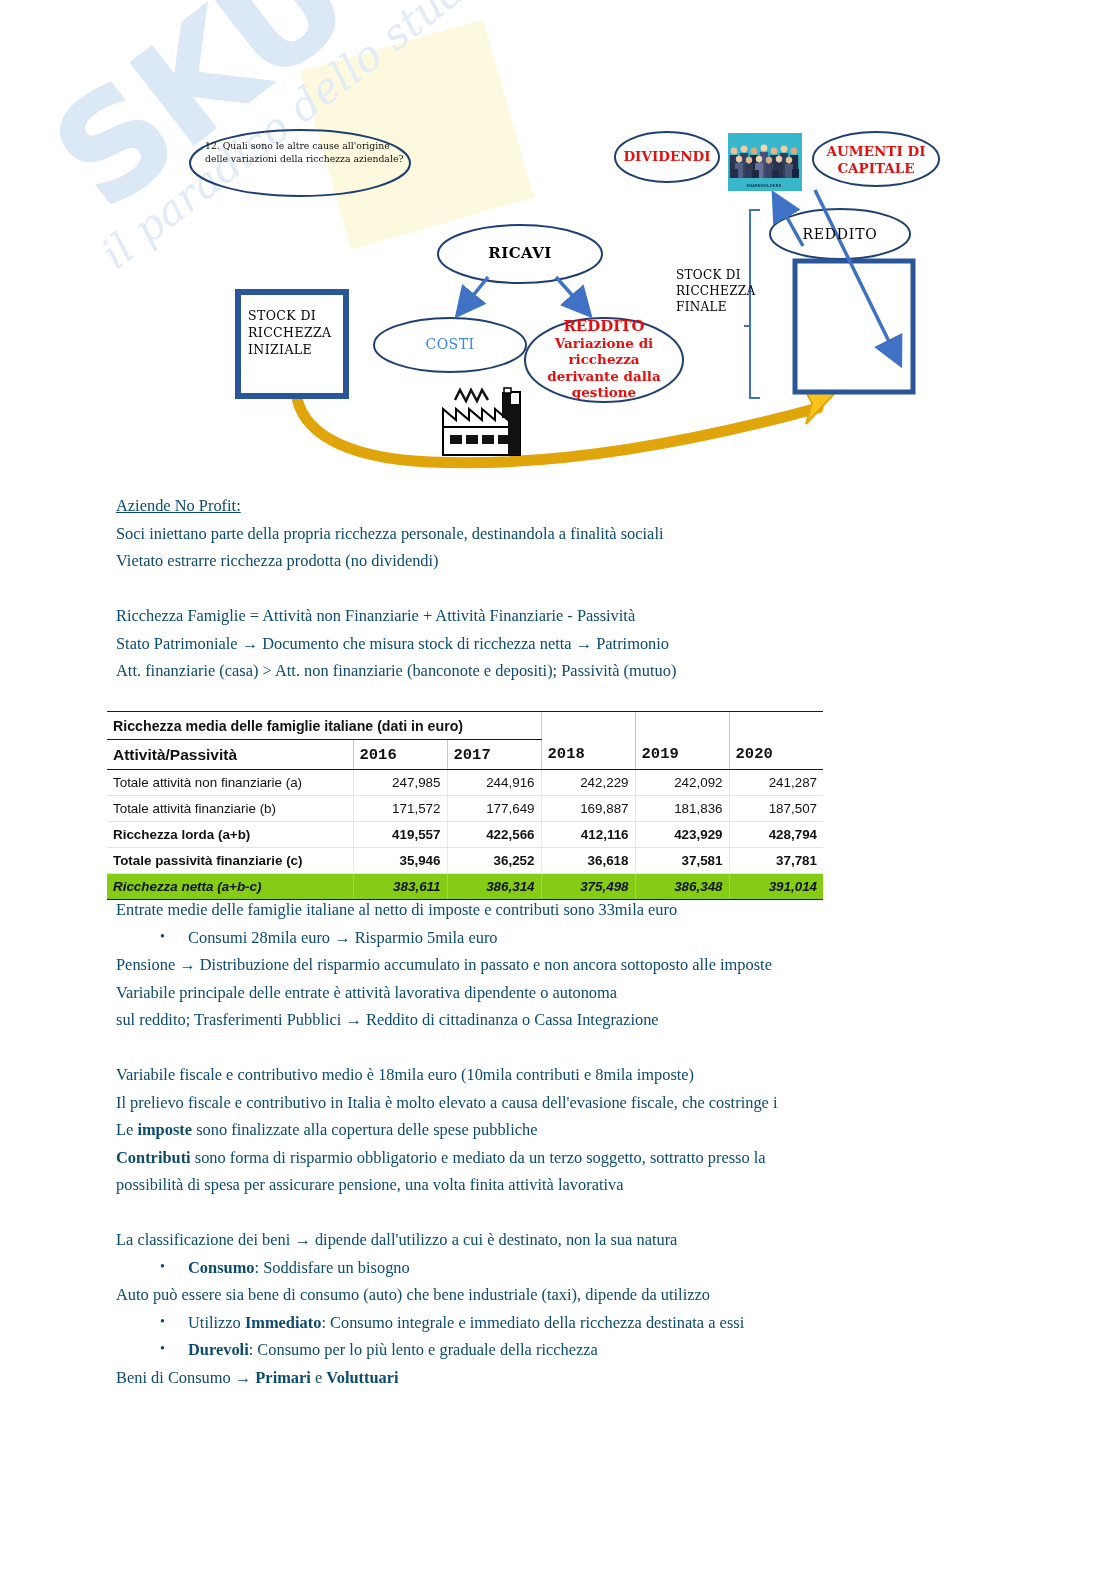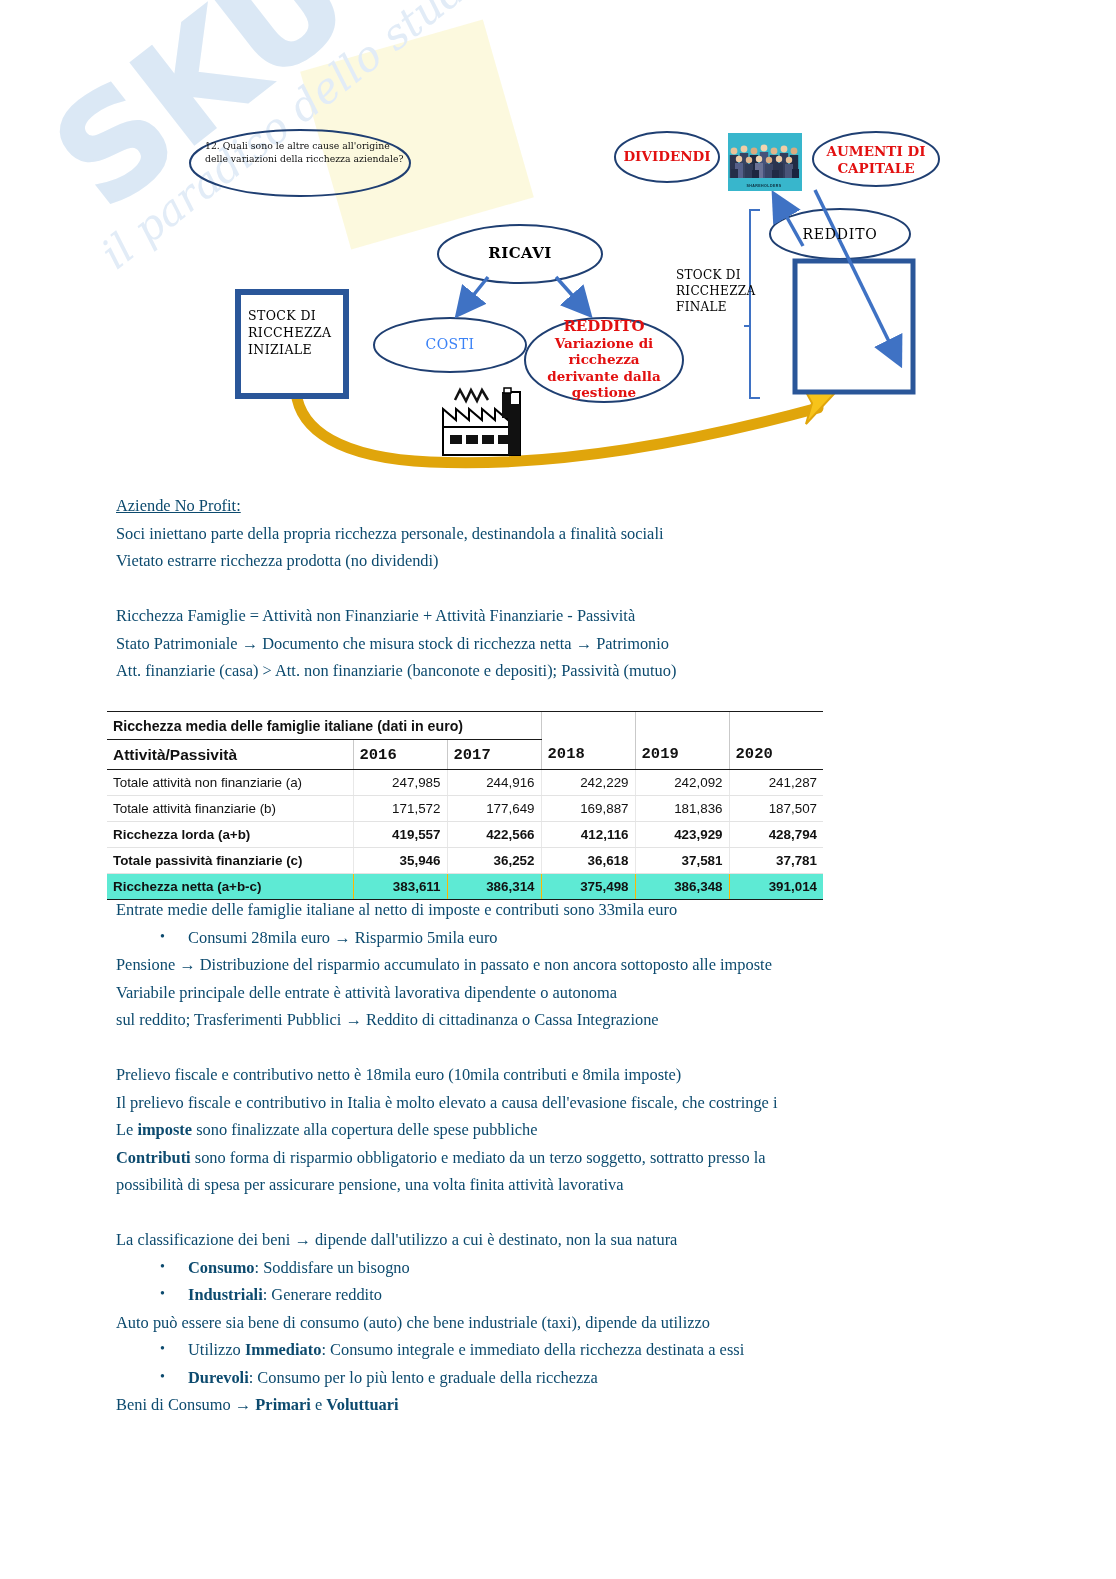--- a/index.html
+++ b/index.html
@@ -267,24 +267,25 @@
     border-bottom: 1.4px solid #1a1a1a;
     height: 27px;
     margin-top: 16px;
   }
   tr.r-head td.c-num { text-align: left; padding-right: 6px; font-family: Liberation Mono, monospace; }
   tr.r-head td + td { border-left: 1px solid #c9c9c9; }
   tr.r-data td { border-bottom: 1px solid #e3e3e3; }
   tr.r-data td + td { border-left: 1px solid #e8e8e8; }
   tr.r-bold td { font-weight: 700; }
   tr.r-net td {
-    background: #5eead4;
+    background: #84cc16;
     font-weight: 700;
     border-bottom: 1.4px solid #1a1a1a;
     border-top: 1px solid #e3e3e3;
+    font-style: italic;
   }
   tr.r-net td + td { border-left: 1px solid #ffb601; }
 </style>
 </head>
 <body>
 
 <div id="watermark">
   <div class="wm-note"></div>
   <div class="wm-skuola"><span>SKUOLA</span></div>
   <div class="wm-tagline">il paradiso dello studente</div>
@@ -480,30 +481,29 @@
 
 <div id="content" style="top:896px;">
   <p>Entrate medie delle famiglie italiane al netto di imposte e contributi sono 33mila euro</p>
   <ul class="bulleted">
     <li>Consumi 28mila euro → Risparmio 5mila euro</li>
   </ul>
   <p>Pensione → Distribuzione del risparmio accumulato in passato e non ancora sottoposto alle imposte</p>
   <p>Variabile principale delle entrate è attività lavorativa dipendente o autonoma</p>
   <p>sul reddito; Trasferimenti Pubblici → Reddito di cittadinanza o Cassa Integrazione</p>
   <div class="spacer"></div>
-  <p>Prelievo fiscale e contributivo netto è 18mila euro (10mila contributi e 8mila imposte)</p>
+  <p>Variabile fiscale e contributivo medio è 18mila euro (10mila contributi e 8mila imposte)</p>
   <p>Il prelievo fiscale e contributivo in Italia è molto elevato a causa dell'evasione fiscale, che costringe i</p>
   <p><span>Le </span><b>imposte</b><span> sono finalizzate alla copertura delle spese pubbliche</span></p>
   <p><b>Contributi</b><span> sono forma di risparmio obbligatorio e mediato da un terzo soggetto, sottratto presso la</span></p>
   <p>possibilità di spesa per assicurare pensione, una volta finita attività lavorativa</p>
   <div class="spacer"></div>
   <p>La classificazione dei beni → dipende dall'utilizzo a cui è destinato, non la sua natura</p>
   <ul class="bulleted">
     <li><b>Consumo</b><span>: Soddisfare un bisogno</span></li>
-    <li><b>Industriali</b><span>: Generare reddito</span></li>
   </ul>
   <p>Auto può essere sia bene di consumo (auto) che bene industriale (taxi), dipende da utilizzo</p>
   <ul class="bulleted">
     <li><span>Utilizzo </span><b>Immediato</b><span>: Consumo integrale e immediato della ricchezza destinata a essi</span></li>
     <li><b>Durevoli</b><span>: Consumo per lo più lento e graduale della ricchezza</span></li>
   </ul>
   <p><span>Beni di Consumo → </span><b>Primari</b><span> e </span><b>Voluttuari</b></p>
 </div>
 
 </body></html>

